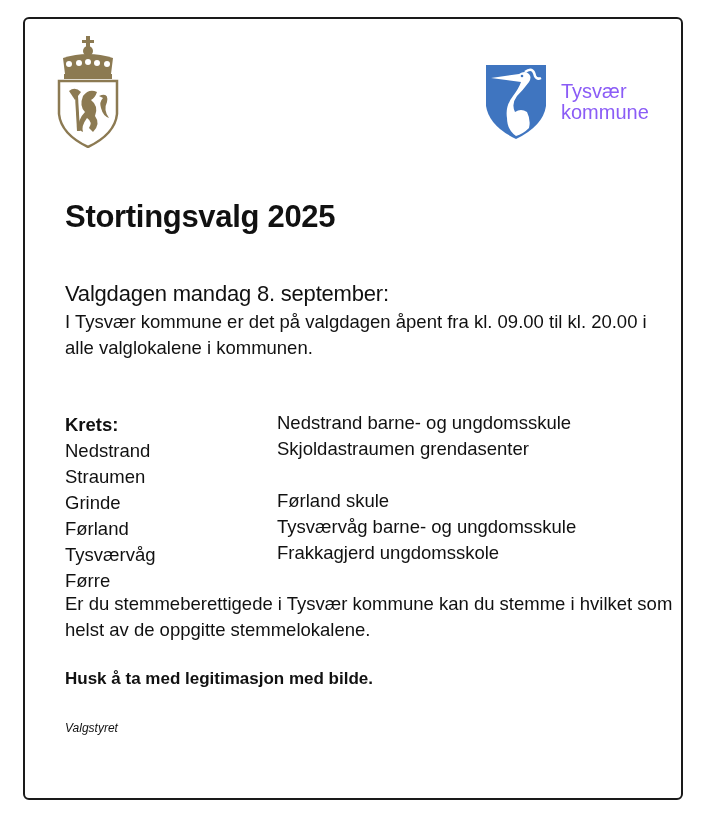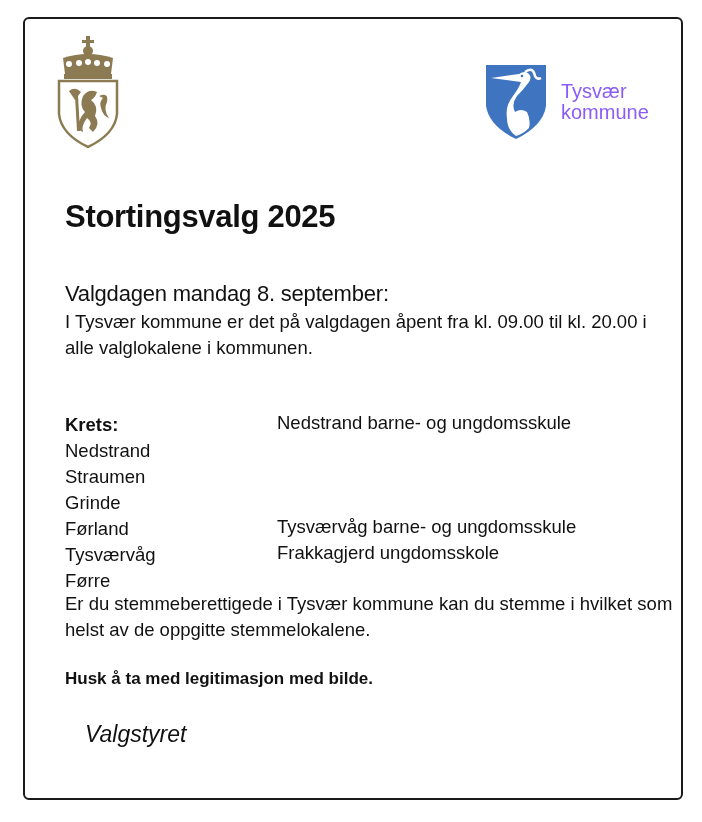--- a/index.html
+++ b/index.html
@@ -16,21 +16,21 @@
   .tysvaer-text { margin-left:14px; font-size:20px; line-height:21px; color:#8b5cf6; }
   .title { position:absolute; left:65px; top:199px; font-size:31px; font-weight:bold; letter-spacing:-0.3px; }
   .subheading { position:absolute; left:65px; top:281px; font-size:22px; font-weight:normal; letter-spacing:-0.2px; }
   .intro { position:absolute; left:65px; top:309px; width:600px; font-size:18.5px; line-height:26px; }
   .table { position:absolute; left:65px; top:384px; font-size:18.5px; line-height:26px; }
   .table .row { display:flex; height:26px; }
   .table .c1 { width:212px;margin-top:28px; }
   .table .head { font-weight:bold; }
   .para { position:absolute; left:65px; top:591px; width:610px; font-size:18.5px; line-height:26px; }
   .reminder { position:absolute; left:65px; top:669px; font-size:17px; font-weight:bold; }
-  .signature { position:absolute; left:65px; top:721px; font-size:23px; font-style:italic;margin-left:20px; }
+  .signature { position:absolute; left:65px; top:721px; font-size:12px; font-style:italic; }
 </style>
 </head>
 <body>
 
 <div class="frame"></div>
 
 <div class="valg-logo">
   <svg class="valg-crest" viewBox="0 0 66 112">
     <g fill="#8c7a52">
       <rect x="31" y="0" width="4" height="12"></rect>
@@ -73,26 +73,28 @@
 <div class="table">
   <div class="row head">
     <div class="c1">Krets:</div>
   </div>
   <div class="row">
     <div class="c1">Nedstrand</div>
     <div>Nedstrand barne- og ungdomsskule</div>
   </div>
   <div class="row">
     <div class="c1">Straumen</div>
+    <div>Skjoldastraumen grendasenter</div>
   </div>
   <div class="row">
     <div class="c1">Grinde</div>
   </div>
   <div class="row">
     <div class="c1">Førland</div>
+    <div>Førland skule</div>
   </div>
   <div class="row">
     <div class="c1">Tysværvåg</div>
     <div>Tysværvåg barne- og ungdomsskule</div>
   </div>
   <div class="row">
     <div class="c1">Førre</div>
     <div>Frakkagjerd ungdomsskole</div>
   </div>
 </div>

